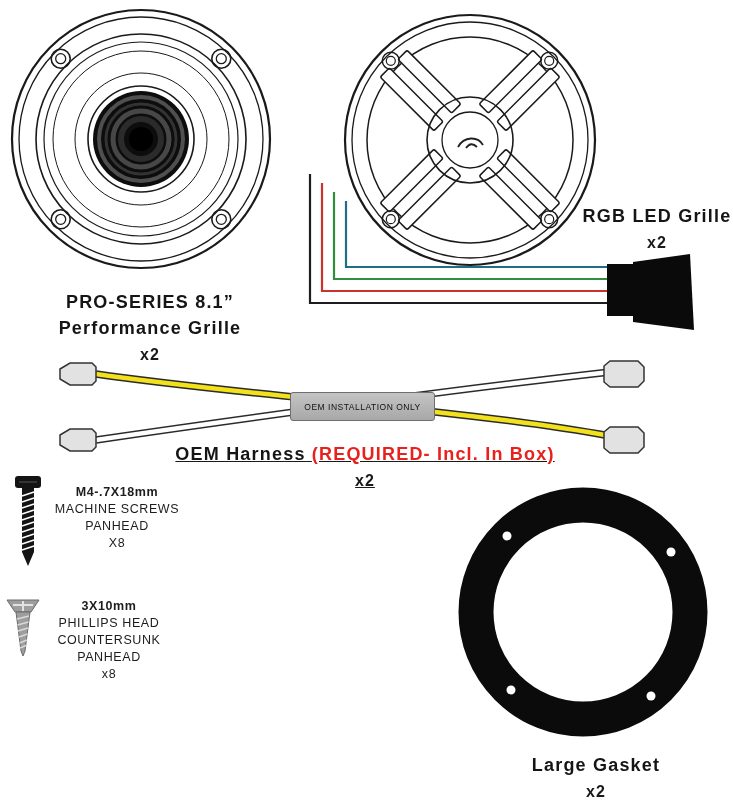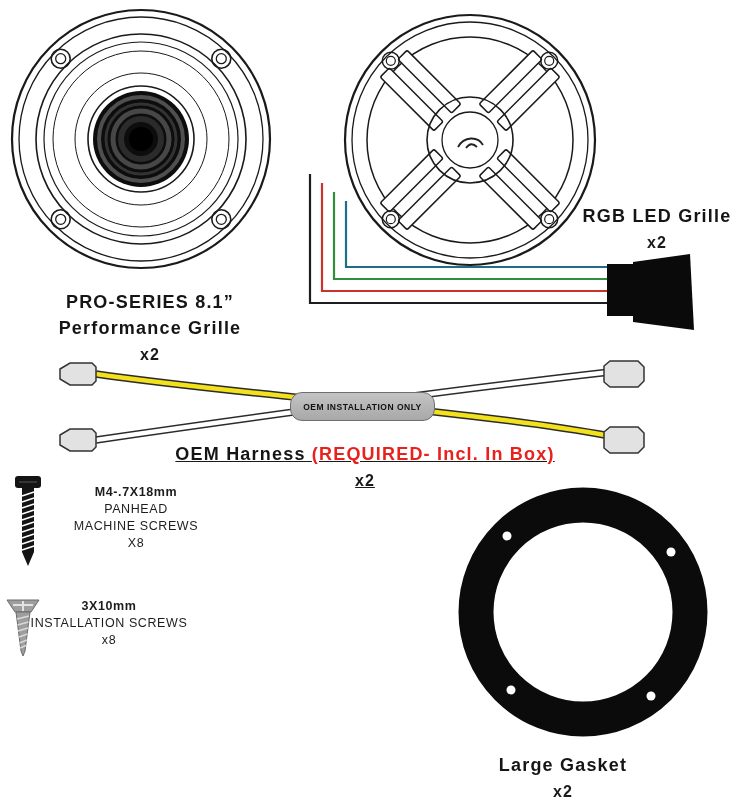--- a/index.html
+++ b/index.html
@@ -12,22 +12,22 @@
   .label-lg {
     font-size:18px; font-weight:700; letter-spacing:1.2px; text-align:center;
     color:#151515; white-space:nowrap; line-height:26px;
   }
   .label-qty { font-size:16px; font-weight:700; letter-spacing:1px; text-align:center; margin-top:5px; }
   .label-sm { font-size:12.5px; letter-spacing:0.6px; line-height:17px; text-align:center; font-weight:500; color:#1d1d1d; }
   .label-sm .bold-line { font-weight:700; }
   .required { color:#e8211d; }
   .tag-box {
     background:linear-gradient(#c4c4c4,#a8a8a8);
-    border:1px solid #6e6e6e; border-radius:12px;
-    font-size:8.5px; font-weight:700; letter-spacing:0.5px; color:#111;
+    border:1px solid #6e6e6e; border-radius:3px;
+    font-size:8.5px; font-weight:400; letter-spacing:0.5px; color:#111;
     display:flex; align-items:center; justify-content:center; text-align:center;
   }
   .ink { stroke:#1a1a1a; fill:none; }
 </style>
 </head>
 <body>
 
 <div class="canvas">
 
   <svg class="abs" style="left:5px; top:3px;" width="272" height="272" viewBox="0 0 272 272">
@@ -169,56 +169,57 @@
       <line x1="10" y1="46" x2="22" y2="42"></line>
       <line x1="10" y1="52" x2="22" y2="48"></line>
       <line x1="10" y1="58" x2="22" y2="54"></line>
       <line x1="10" y1="64" x2="22" y2="60"></line>
       <line x1="10" y1="70" x2="22" y2="66"></line>
       <line x1="10" y1="76" x2="22" y2="72"></line>
     </g>
     <polygon points="10,78 22,78 16,92" fill="#141414"></polygon>
   </svg>
 
-  <div class="abs label-sm" style="left:62px; top:484px; width:148px;">
+  <div class="abs label-sm" style="left:43px; top:484px; width:148px;">
     <div class="bold-line">M4-.7X18mm</div>
+    <div>MACHINE SCREWS</div>
     <div>PANHEAD</div>
-    <div>MACHINE SCREWS</div>
     <div>X8</div>
   </div>
 
   <svg class="abs" style="left:4px; top:597px;" width="40" height="62" viewBox="0 0 40 62">
     <polygon points="3,3 35,3 27,15 11,15" fill="#9e9e9e" stroke="#6b6b6b" stroke-width="1"></polygon>
     <line x1="19" y1="4" x2="19" y2="14" stroke="#e3e3e3" stroke-width="2"></line>
     <line x1="9" y1="8" x2="29" y2="8" stroke="#e3e3e3" stroke-width="2"></line>
     <polygon points="12,15 26,15 21,54 19,59 17,54" fill="#9e9e9e" stroke="#6b6b6b" stroke-width="1"></polygon>
     <g stroke="#d9d9d9" stroke-width="1.4">
       <line x1="13" y1="22" x2="25" y2="19"></line>
       <line x1="13.5" y1="28" x2="24.5" y2="25"></line>
       <line x1="14" y1="34" x2="24" y2="31"></line>
       <line x1="15" y1="40" x2="23.5" y2="37"></line>
       <line x1="15.5" y1="46" x2="23" y2="43"></line>
       <line x1="16" y1="51" x2="22" y2="48.5"></line>
     </g>
   </svg>
 
   <div class="abs label-sm" style="left:24px; top:598px; width:170px;">
     <div class="bold-line">3X10mm</div>
-    <div>INSTALLATION SCREWS</div>
+    <div>PHILLIPS HEAD</div>
+    <div>COUNTERSUNK PANHEAD</div>
     <div>x8</div>
   </div>
 
   <svg class="abs" style="left:455px; top:480px;" width="260" height="264" viewBox="0 0 260 264">
     <circle cx="128" cy="132" r="107" fill="none" stroke="#0b0b0b" stroke-width="35"></circle>
     <g fill="#ffffff">
       <circle cx="52" cy="56" r="4.5"></circle>
       <circle cx="216" cy="72" r="4.5"></circle>
       <circle cx="56" cy="210" r="4.5"></circle>
       <circle cx="196" cy="216" r="4.5"></circle>
     </g>
   </svg>
 
-  <div class="abs" style="left:457px; top:752px; width:212px;">
+  <div class="abs" style="left:490px; top:752px; width:212px;">
     <div class="label-lg">Large Gasket</div>
     <div class="label-qty">x2</div>
   </div>
 
 </div>
 
 </body></html>

